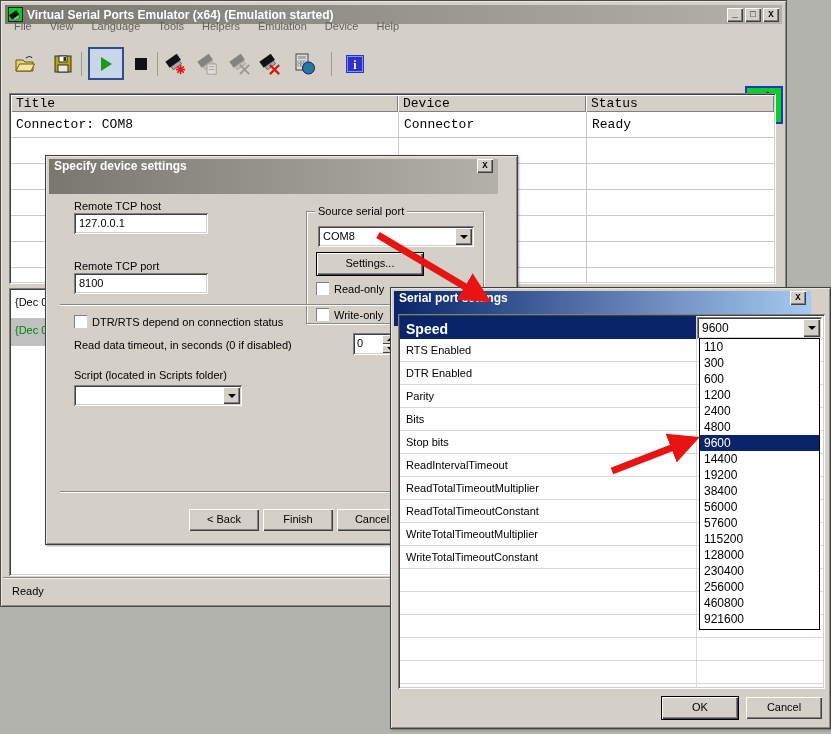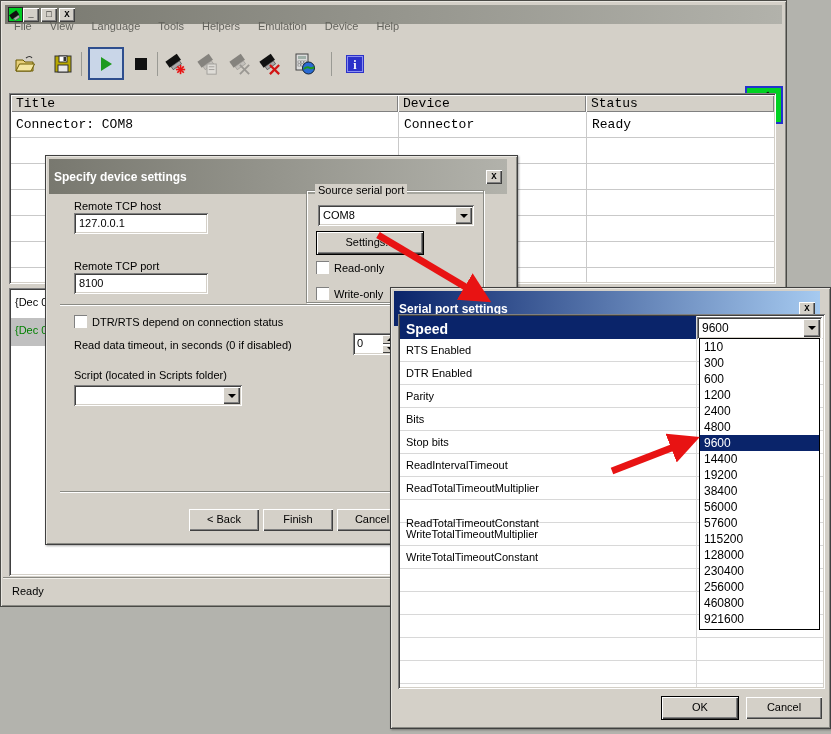--- a/index.html
+++ b/index.html
@@ -61,36 +61,36 @@
     white-space:nowrap; overflow:hidden; }
   .log-entry.sel { background:#c0c0c0; }
   .log-green { color:#008000; }
 
   .statusbar { position:absolute; left:2px; right:2px; bottom:2px; height:27px;
     border-top:1px solid #8a8a84; box-shadow: inset 0 1px 0 #f2f0ea; padding:7px 0 0 9px; }
 
   
   .dialog { background:#d4d0c8; border:1px solid #404040;
     box-shadow: inset 1px 1px 0 #e8e6e0, inset -1px -1px 0 #8a8a84, 1px 1px 2px rgba(0,0,0,.35); }
-  .dlg-title { position:absolute; left:3px; right:10px; top:3px; height:35px; display:flex;
-    align-items:center; padding:0 5px; color:#fff; font-weight:bold; font-size:12px;
+  .dlg-title { position:absolute; left:3px; right:19px; top:3px; height:35px; display:flex;
+    align-items:flex-start; padding:0 5px; color:#fff; font-weight:bold; font-size:12px;
     background:linear-gradient(to right,#78786f,#b2b2ab); }
   .dlg-title.active { background:linear-gradient(to right,#0a246a,#a6caf0); }
   .dlg-close { margin-left:auto; width:16px; height:14px; background:#d4d0c8; color:#000;
     display:flex; align-items:center; justify-content:center; font-size:9px; font-weight:bold;
     font-family:"Liberation Mono",monospace;
     box-shadow: inset 1px 1px 0 #ffffff, inset -1px -1px 0 #404040, inset -2px -2px 0 #808080; }
 
   #device-dialog { left:45px; top:155px; width:473px; height:390px; z-index:10; }
   #serial-dialog { left:390px; top:287px; width:441px; height:442px; z-index:20; }
 
   .lbl { position:absolute; white-space:nowrap; }
   .tbox { position:absolute; background:#fff; padding:4px 0 0 5px; }
   .groupbox { position:absolute; border:1px solid #8a8a84;
-    box-shadow: inset 1px 1px 0 #fff, 1px 1px 0 #fff; }
+    box-shadow: inset 1px 1px 0 #fff, 1px 1px 0 #fff; margin-top: 21px; }
   .group-label { position:absolute; top:-7px; left:8px; background:#d4d0c8; padding:0 3px; }
   .combo { position:absolute; background:#fff; }
   .combo .val { position:absolute; left:5px; top:4px; white-space:nowrap; }
   .combo-btn { position:absolute; right:2px; top:2px; bottom:2px; width:17px; background:#d4d0c8;
     box-shadow: inset 1px 1px 0 #ffffff, inset -1px -1px 0 #404040, inset -2px -2px 0 #808080;
     display:flex; align-items:center; justify-content:center; }
   .tri-down { width:0; height:0; border-left:4px solid transparent; border-right:4px solid transparent;
     border-top:4px solid #000; }
   .tri-up-s { width:0; height:0; border-left:3px solid transparent; border-right:3px solid transparent;
     border-bottom:3px solid #000; }
@@ -134,20 +134,21 @@
 
 <div id="main-window" class="abs">
 
   <div class="titlebar">
     <svg class="app-icon" viewBox="0 0 15 15">
       <g transform="rotate(-35 7.5 7.5)">
         <rect x="1" y="4" width="10" height="6" fill="#111"></rect>
         <rect x="3" y="10" width="7" height="3" fill="#aaa" stroke="#333" stroke-width=".5"></rect>
       </g>
     </svg>
+    <span class="title-text">Virtual Serial Ports Emulator (x64) (Emulation started)</span>
     <span class="caption-btns">
       <span class="cap-btn">_</span>
       <span class="cap-btn">□</span>
       <span class="cap-btn">X</span>
     </span>
   </div>
 
   <div class="menubar">
       <span class="menu-item">File</span>
       <span class="menu-item">View</span>
@@ -364,21 +365,21 @@
       <span class="prop-vsep"></span>
       <div>
           <div class="prop-row selected" style="top: 0px;">Speed</div>
           <div class="prop-row" style="top: 23px;">RTS Enabled</div>
           <div class="prop-row" style="top: 46px;">DTR Enabled</div>
           <div class="prop-row" style="top: 69px;">Parity</div>
           <div class="prop-row" style="top: 92px;">Bits</div>
           <div class="prop-row" style="top: 115px;">Stop bits</div>
           <div class="prop-row" style="top: 138px;">ReadIntervalTimeout</div>
           <div class="prop-row" style="top: 161px;">ReadTotalTimeoutMultiplier</div>
-          <div class="prop-row" style="top: 184px; margin-top: 12px;">ReadTotalTimeoutConstant</div>
+          <div class="prop-row" style="top: 184px;">ReadTotalTimeoutConstant</div>
           <div class="prop-row" style="top: 207px;">WriteTotalTimeoutMultiplier</div>
           <div class="prop-row" style="top: 230px;">WriteTotalTimeoutConstant</div>
         </div>
       <div class="speed-combo">
         <span class="val" style="position:absolute; left:5px; top:4px; font-size:12px">9600</span>
         <span class="combo-btn">
             <span class="tri-down"></span>
           </span>
       </div>
     </div>

